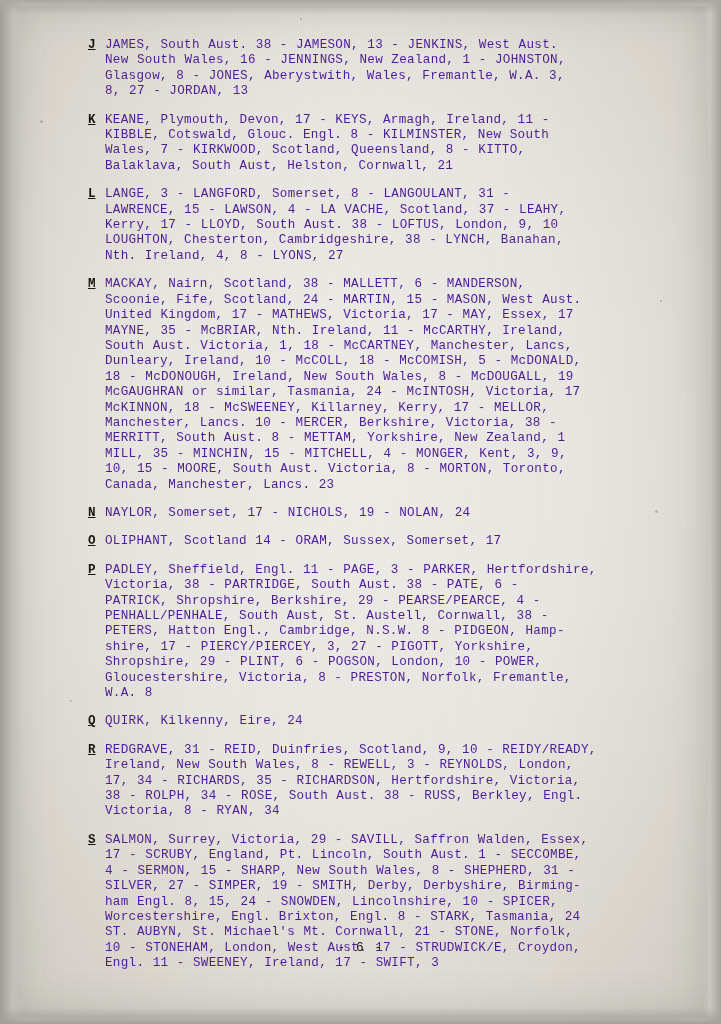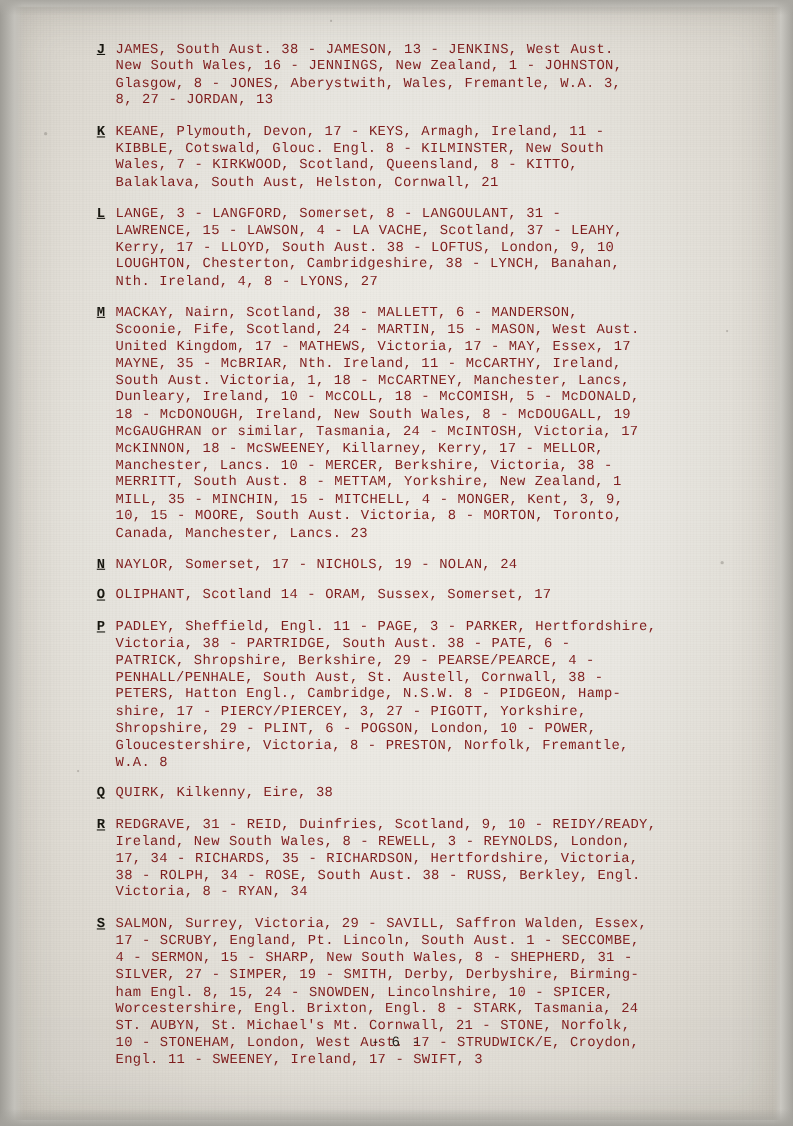--- a/index.html
+++ b/index.html
@@ -79,21 +79,21 @@
     line-height: 15.4px;
     color: #17160f;
     text-decoration: underline;
     font-weight: 700;
     letter-spacing: 0px;
   }
   .body {
     flex: 1 1 auto;
     font-size: 12.6px;
     line-height: 15.4px;
-    color: #7f1d1d;
+    color: #4c1d95;
     letter-spacing: 0.30px;
     white-space: pre-wrap;
     word-spacing: 0.5px;
   }
   .footer {
     position: absolute;
     left: 0;
     top: 940px;
     width: 721px;
     text-align: center;
@@ -190,21 +190,21 @@
 PENHALL/PENHALE, South Aust, St. Austell, Cornwall, 38 -
 PETERS, Hatton Engl., Cambridge, N.S.W. 8 - PIDGEON, Hamp-
 shire, 17 - PIERCY/PIERCEY, 3, 27 - PIGOTT, Yorkshire,
 Shropshire, 29 - PLINT, 6 - POGSON, London, 10 - POWER,
 Gloucestershire, Victoria, 8 - PRESTON, Norfolk, Fremantle,
 W.A. 8</div>
     </div>
 
     <div class="entry">
       <div class="letter">Q</div>
-      <div class="body">QUIRK, Kilkenny, Eire, 38</div>
+      <div class="body">QUIRK, Kilkenny, Eire, 24</div>
     </div>
 
     <div class="entry">
       <div class="letter">R</div>
       <div class="body">REDGRAVE, 31 - REID, Duinfries, Scotland, 9, 10 - REIDY/READY,
 Ireland, New South Wales, 8 - REWELL, 3 - REYNOLDS, London,
 17, 34 - RICHARDS, 35 - RICHARDSON, Hertfordshire, Victoria,
 38 - ROLPH, 34 - ROSE, South Aust. 38 - RUSS, Berkley, Engl.
 Victoria, 8 - RYAN, 34</div>
     </div>

